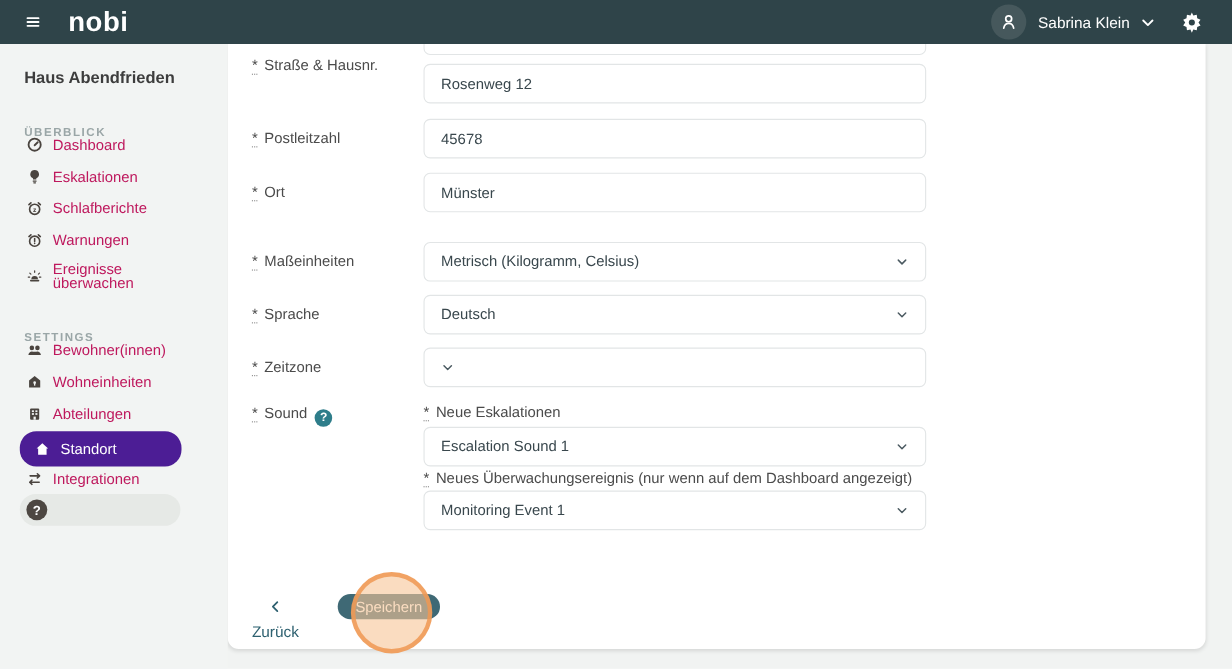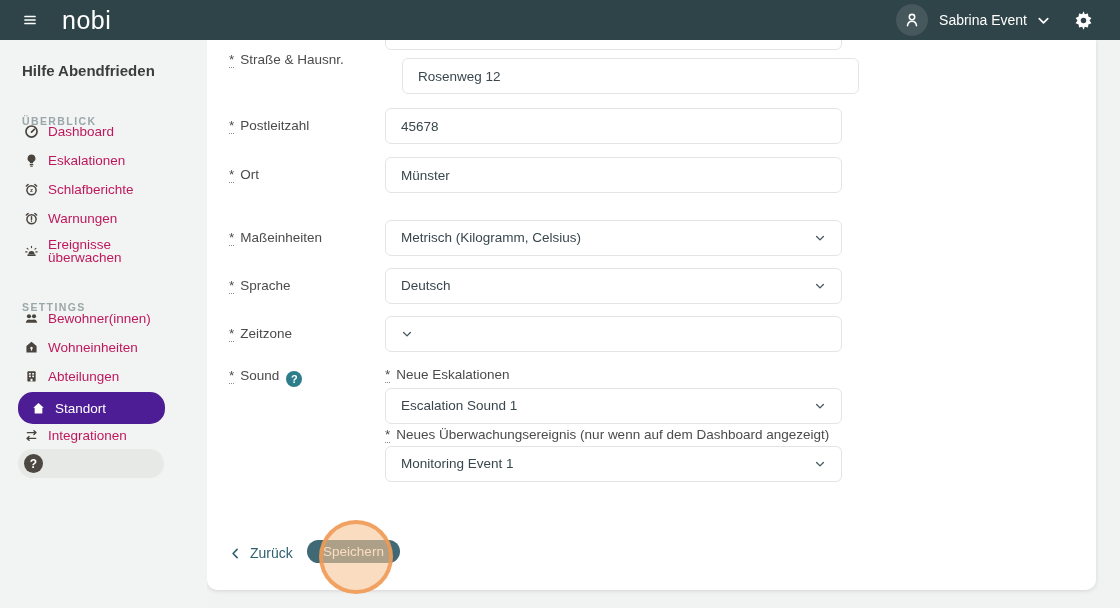--- a/index.html
+++ b/index.html
@@ -3,21 +3,21 @@
 <meta charset="utf-8">
 <style>
   * { margin:0; padding:0; box-sizing:border-box; }
   html,body { width:1120px; height:608px; overflow:hidden; }
   body { font-family:"Liberation Sans", sans-serif; background:#f1f3f2; position:relative; }
 
   
   .header { position:absolute; left:0; top:0; width:1120px; height:40px; background:#2f4449;
             display:flex; align-items:center; z-index:10; }
   .hamburger { margin-left:22px; width:16px; height:16px; cursor:pointer; display:flex; align-items:center; }
-  .logo { margin-left:24px; color:#fff; font-size:25px; font-weight:400; letter-spacing:.5px; line-height:38px; cursor:pointer; }
+  .logo { margin-left:24px; color:#fff; font-size:25px; font-weight:700; letter-spacing:.5px; line-height:38px; cursor:pointer; }
   .hspacer { flex:1; }
   .avatar { width:32px; height:32px; border-radius:50%; background:#46585c; display:flex;
             align-items:center; justify-content:center; cursor:pointer; }
   .username { color:#fff; font-size:14px; margin-left:11px; cursor:pointer; }
   .chev-dn { margin-left:9px; cursor:pointer; display:flex; }
   .gear { margin-left:22px; margin-right:26px; cursor:pointer; display:flex; }
 
   
   .sidebar { position:absolute; left:0; top:40px; width:207px; height:568px; background:#f2f4f3; z-index:2; }
   .sb-title { position:absolute; left:22px; top:22px; font-size:15px; font-weight:bold; color:#3d3d3d; }
@@ -46,21 +46,21 @@
   .fctrl { position:absolute; left:178px; width:457px; height:36px; border:1px solid #e2e5e6;
            border-radius:6px; background:#fff; font-size:13.5px; color:#39474d; }
   input.fctrl { padding:0 15px; font-family:"Liberation Sans",sans-serif; outline:none; }
   .fselect { display:flex; align-items:center; padding:12px 15px; cursor:pointer; }
   .fselect .val { flex:1; line-height:34px; }
   .sublabel { position:absolute; left:178px; font-size:13.5px; color:#4b4b4b; white-space:nowrap; }
   .help-badge { display:inline-flex; width:16px; height:16px; border-radius:50%; background:#2e7d8a;
                 color:#fff; font-size:11px; font-weight:bold; align-items:center; justify-content:center;
                 vertical-align:-3px; margin-left:7px; cursor:pointer; }
   .back-link { position:absolute; left:22px; top:505px; display:flex; align-items:center; gap:8px;
-               color:#2e6170; font-size:14px; cursor:pointer; }
+               color:#2e6170; font-size:14px; cursor:pointer;flex-direction:column; }
   .save-btn { position:absolute; left:100px; top:500px; width:93px; height:23px; border:none;
               border-radius:18px; background:#3f6975; color:#fff; font-size:13.5px;
               font-family:"Liberation Sans",sans-serif; cursor:pointer; }
   .click-ring { position:absolute; left:112px; top:480px; width:74px; height:74px; border-radius:50%;
                 background:rgba(247,197,150,.6); border:4px solid rgba(240,153,84,.85); z-index:6;
                 pointer-events:none; }
 </style>
 </head>
 <body>
 
@@ -71,36 +71,36 @@
       </svg>
   </div>
   <div class="logo">nobi</div>
   <div class="hspacer"></div>
   <div class="avatar">
     <svg width="18" height="18" viewBox="0 0 16 16" fill="none" stroke="#fff" stroke-width="1.4">
       <circle cx="8" cy="5.4" r="2.4"></circle>
         <path d="M4 13c.4-2.6 2-3.9 4-3.9s3.6 1.3 4 3.9" stroke-linecap="round"></path>
     </svg>
   </div>
-  <div class="username">Sabrina Event</div>
+  <div class="username">Sabrina Klein</div>
   <div class="chev-dn">
     <svg width="15" height="15" viewBox="0 0 16 16" fill="none" stroke="#fff" stroke-width="1.8">
         <path d="M3.5 6l4.5 4.5L12.5 6" stroke-linecap="round" stroke-linejoin="round"></path>
       </svg>
   </div>
   <div class="gear">
     <svg width="21" height="21" viewBox="0 0 16 16" fill="#fff">
       <path d="M8 1l1 2.2 2.4-.6.3 2.4 2.3 1-1.4 2 1.4 2-2.3 1-.3 2.4-2.4-.6L8 15l-1-2.2-2.4.6-.3-2.4-2.3-1 1.4-2-1.4-2 2.3-1 .3-2.4 2.4.6z"></path>
       <circle cx="8" cy="8" r="2.1" fill="#2f4449"></circle>
     </svg>
   </div>
 </div>
 
 <div class="sidebar">
-  <div class="sb-title">Hilfe Abendfrieden</div>
+  <div class="sb-title">Haus Abendfrieden</div>
   <div class="sb-head" style="top:54px">ÜBERBLICK</div>
 
   <div class="srow" style="top:83px">
     <svg width="15" height="15" viewBox="0 0 16 16">
       <circle cx="8" cy="8" r="5.9" fill="none" stroke="#4a443f" stroke-width="1.8"></circle>
       <path d="M8 8.6l3-2.9" stroke="#4a443f" stroke-width="1.8" stroke-linecap="round"></path>
     </svg>
     <span class="sb-label">Dashboard</span>
   </div>
 
@@ -192,21 +192,21 @@
 </div>
 
 <div class="main">
   <div class="card">
 
     <input class="fctrl" style="top: -26px;">
 
     <label class="flabel" style="top:2px">
       <span class="req">*</span><span>Straße &amp; Hausnr.</span>
     </label>
-    <input class="fctrl" style="top: 18px; margin-left: 17px;" value="Rosenweg 12">
+    <input class="fctrl" style="top: 18px;" value="Rosenweg 12">
 
     <label class="flabel" style="top:68px">
       <span class="req">*</span><span>Postleitzahl</span>
     </label>
     <input class="fctrl" style="top: 68px;" value="45678">
 
     <label class="flabel" style="top:117px">
       <span class="req">*</span><span>Ort</span>
     </label>
     <input class="fctrl" style="top: 117px;" value="Münster">

